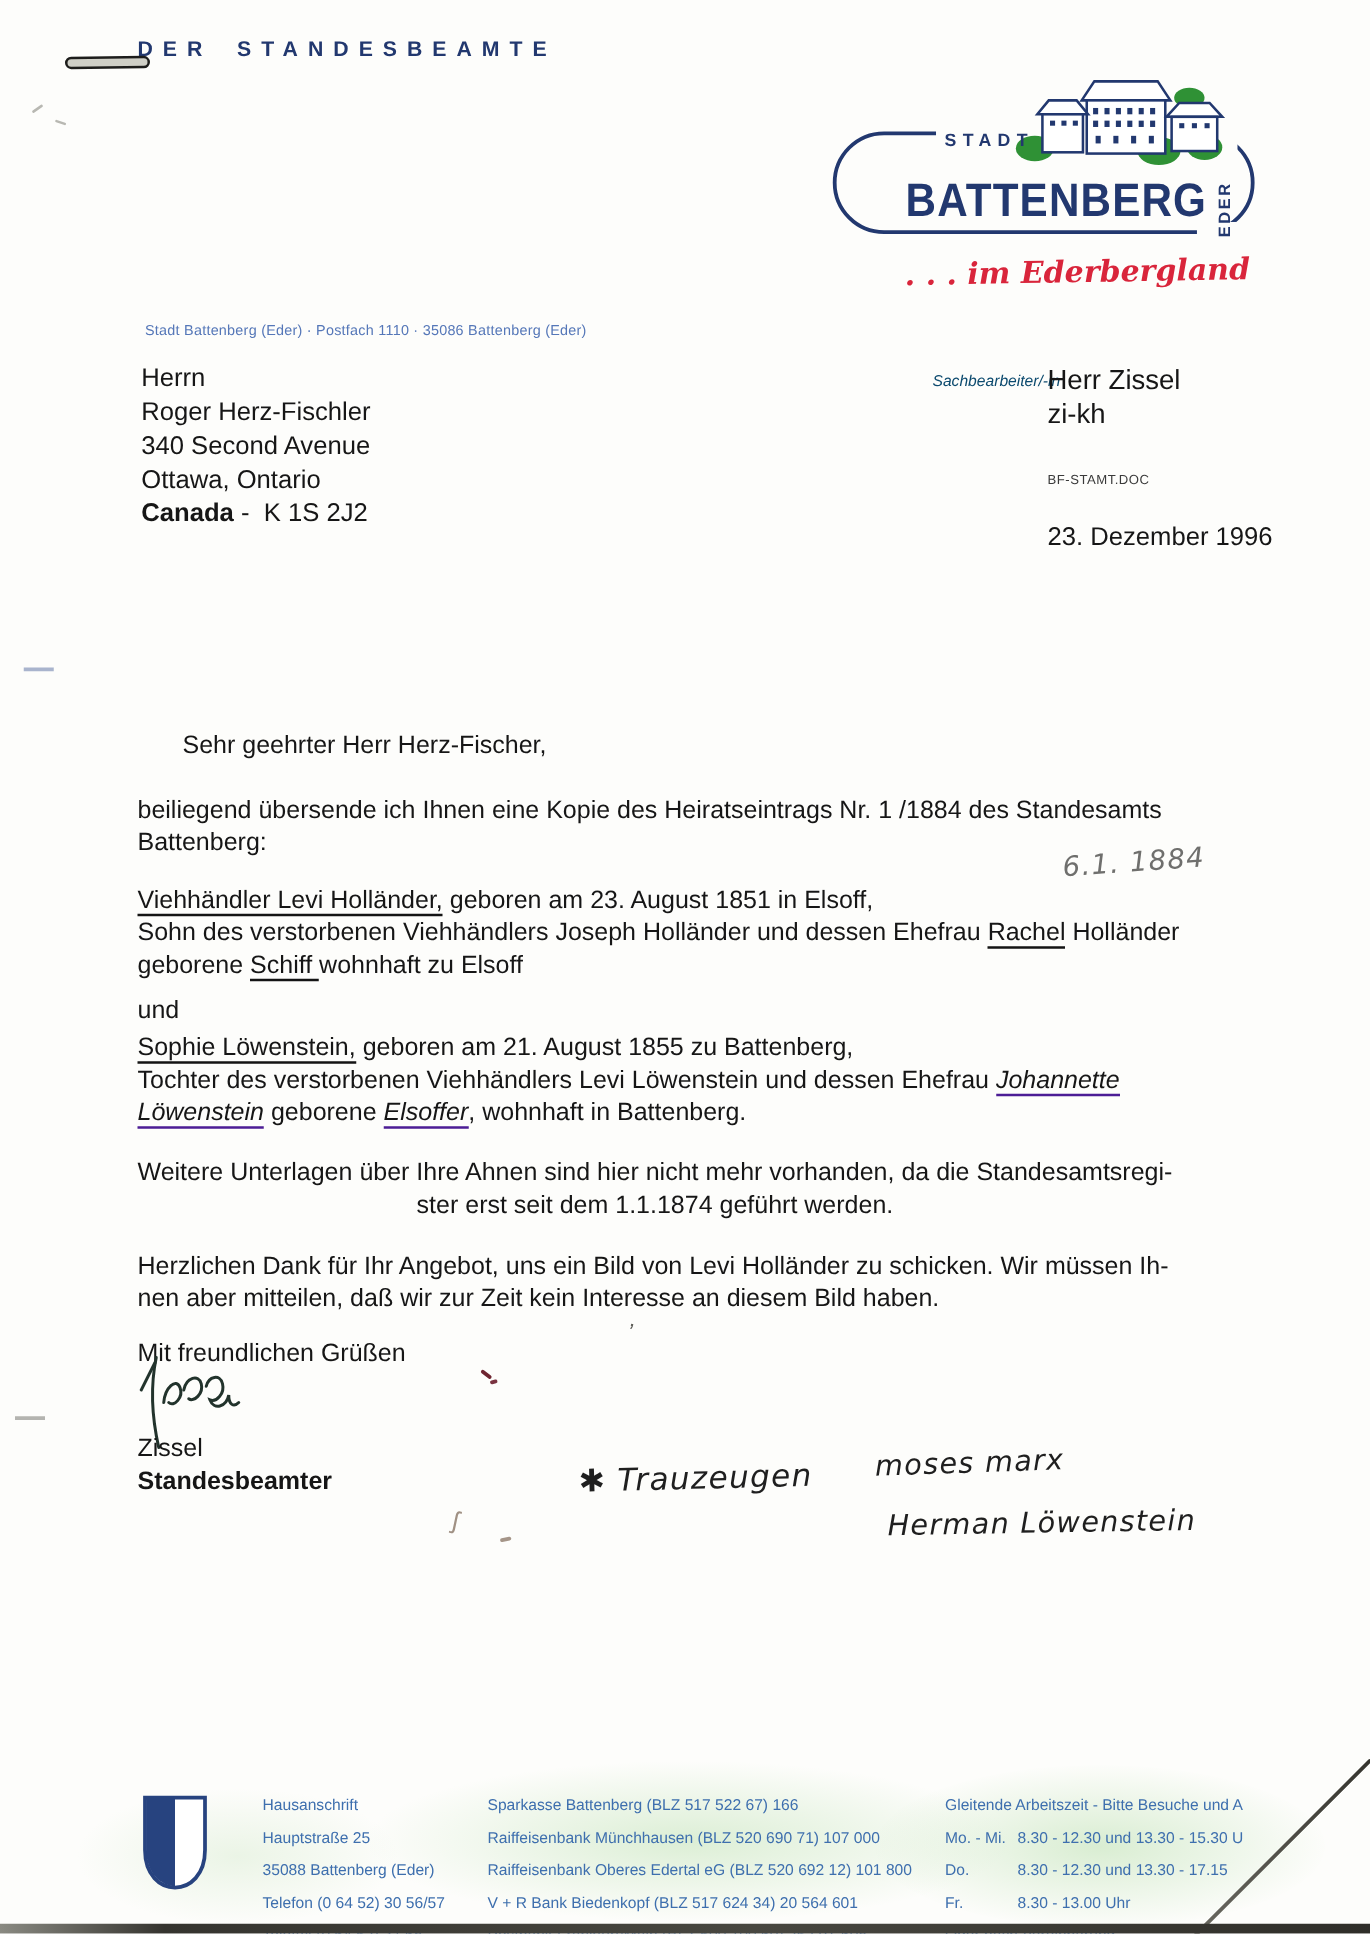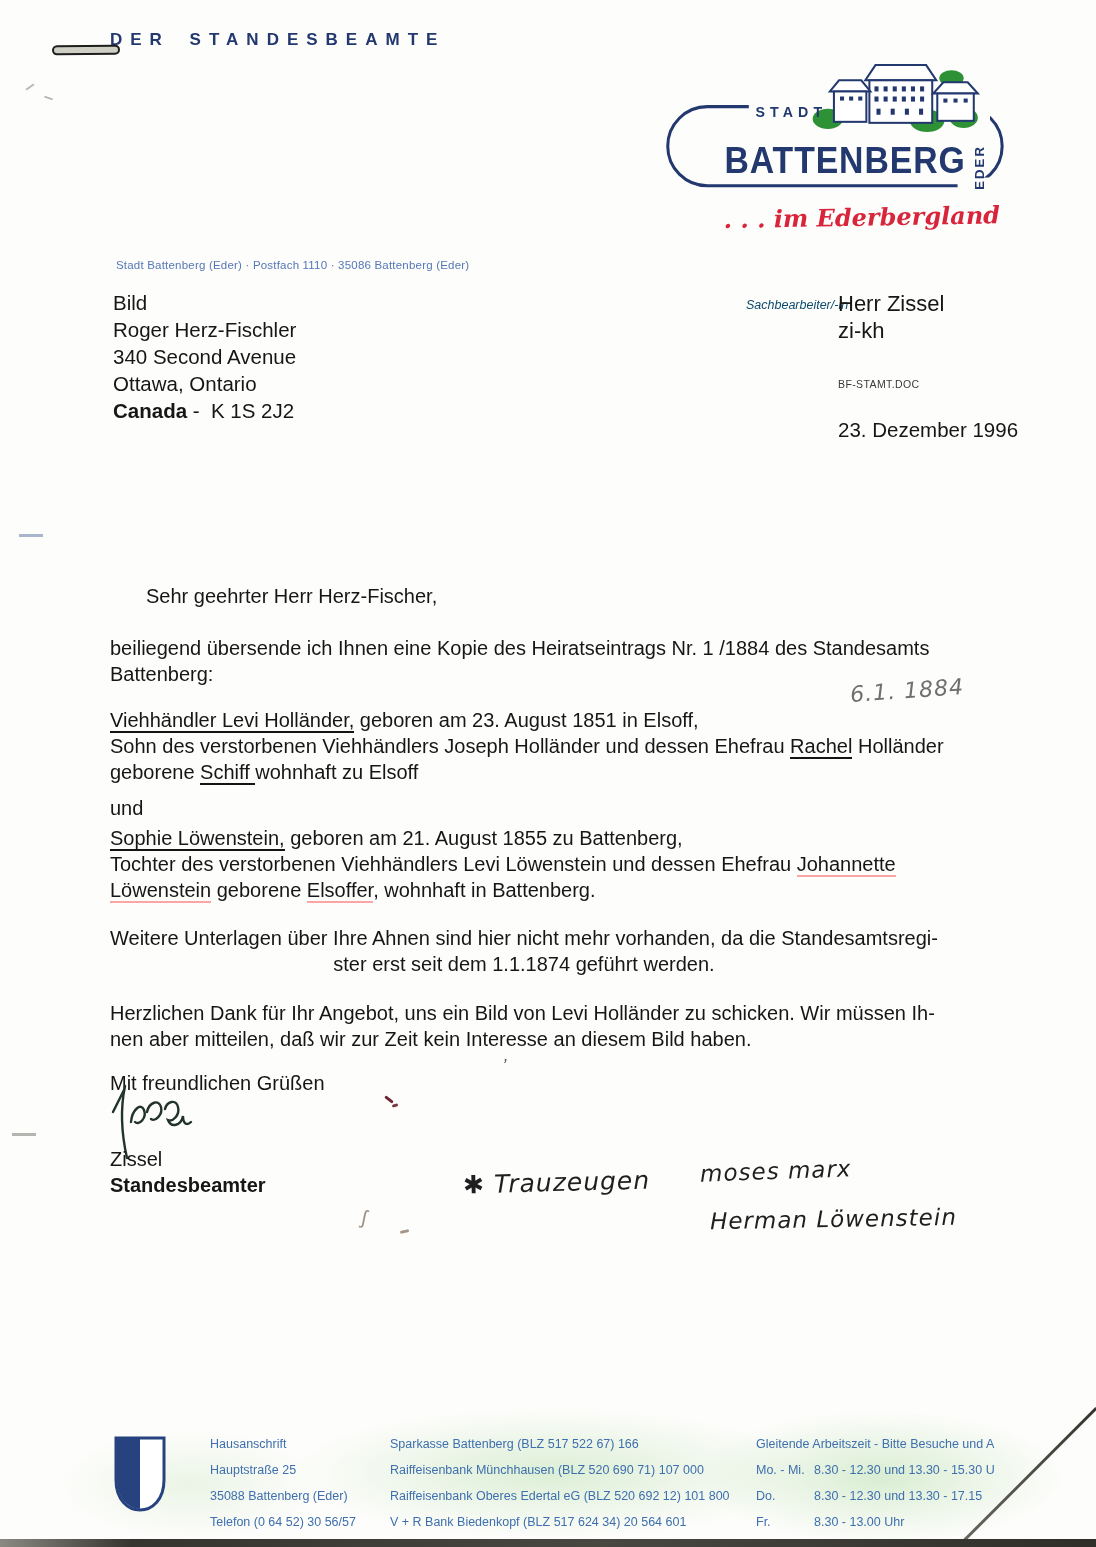--- a/index.html
+++ b/index.html
@@ -17,21 +17,21 @@
   .recipient{left:113px;top:289px;font-size:20.5px;line-height:27px;white-space:pre-wrap;}
   .clerk-label{left:746px;top:298px;font-size:12.5px;color:#0c4a6e;font-style:italic;}
   .clerk-block{left:838px;top:290px;font-size:22px;line-height:27px;}
   .doc-ref{left:838px;top:378px;font-size:10.5px;color:#3a3a3a;letter-spacing:.4px;}
   .letter-date{left:838px;top:418px;font-size:20.5px;}
   .fold1{left:19px;top:534px;width:24px;height:3px;background:#9aa7c4;opacity:.85;}
   .fold2{left:12px;top:1133px;width:24px;height:3px;background:#b4b4b0;}
   
   .body-text{font-size:20px;line-height:26px;white-space:pre-wrap;}
   .u-typed{border-bottom:2px solid #141414;}
-  .u-pencil{border-bottom:2px solid #fca5a5;}
+  .u-pencil{border-bottom:2px solid #4c1d95;font-style:italic;}
   .u-bold{font-weight:bold;}
   .u-day{display:inline-block;width:58px;}
   .salutation{left:110px;top:583px;margin-left:36px;}
   .p-intro{left:110px;top:635px;}
   .p-groom{left:110px;top:707px;}
   .p-connector{left:110px;top:795px;}
   .p-bride{left:110px;top:825px;}
   .p-records{left:110px;top:925px;text-align:center;}
   .p-photo{left:110px;top:1000px;}
   .closing{left:110px;top:1070px;}
@@ -133,21 +133,21 @@
 
       <text x="128" y="58" text-anchor="middle" font-family="Liberation Sans, sans-serif" font-size="14" font-weight="bold" letter-spacing="5" fill="#22386f">STADT</text>
       <text x="62" y="113" font-family="Liberation Sans, sans-serif" font-size="37" font-weight="bold" letter-spacing="1" textLength="238" lengthAdjust="spacingAndGlyphs" fill="#22386f">BATTENBERG</text>
       <text x="318" y="130" transform="rotate(-90 318 130)" font-family="Liberation Sans, sans-serif" font-size="13" font-weight="bold" letter-spacing="2" fill="#22386f">EDER</text>
     </svg>
   </div>
   <div class="abs tagline">. . . im Ederbergland</div>
 
   <div class="abs sender-line">Stadt Battenberg (Eder) · Postfach 1110 · 35086 Battenberg (Eder)</div>
 
-  <div class="abs recipient"><div class="line"><span>Bild</span></div><div class="line"><span>Roger Herz-Fischler</span></div><div class="line"><span>340 Second Avenue</span></div><div class="line"><span>Ottawa, Ontario</span></div><div class="line"><span class="u-bold">Canada</span><span> -  K 1S 2J2</span></div></div>
+  <div class="abs recipient"><div class="line"><span>Herrn</span></div><div class="line"><span>Roger Herz-Fischler</span></div><div class="line"><span>340 Second Avenue</span></div><div class="line"><span>Ottawa, Ontario</span></div><div class="line"><span class="u-bold">Canada</span><span> -  K 1S 2J2</span></div></div>
 
   <div class="abs clerk-label">Sachbearbeiter/-in</div>
   <div class="abs clerk-block">
     <div>Herr Zissel</div>
     <div>zi-kh</div>
   </div>
   <div class="abs doc-ref">BF-STAMT.DOC</div>
   <div class="abs letter-date">23. Dezember 1996</div>
 
   <div class="abs fold1"></div>

